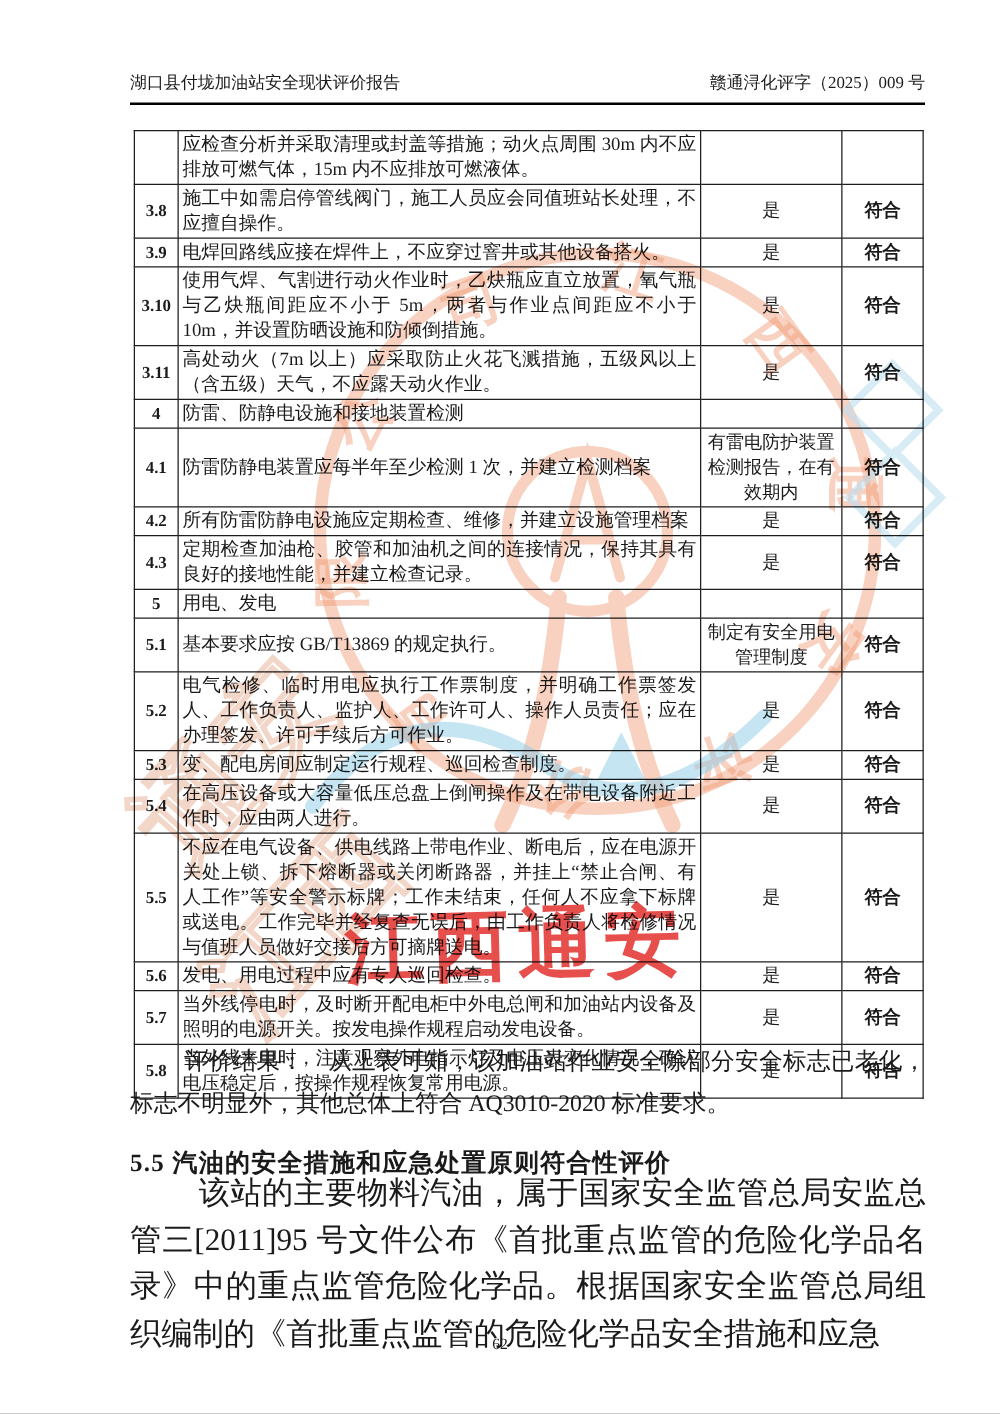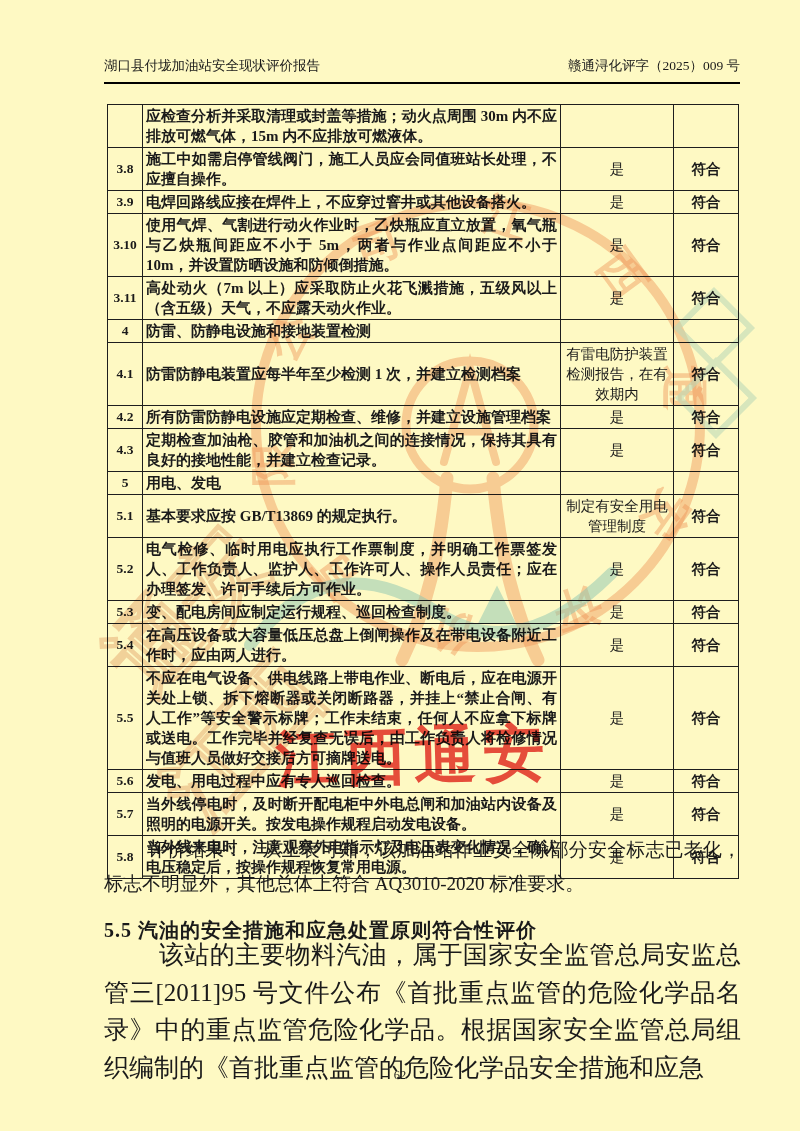--- a/index.html
+++ b/index.html
@@ -1,33 +1,33 @@
 <!DOCTYPE html>
 <html style="--wm-red: #e02420; --wm-stamp: #ef9a73; --wm-blue: #8ccbe8;"><head>
 <meta charset="utf-8">
 <style>
   html,body { margin:0; padding:0; background:#888; }
   .page {
     width:800px; height:1131px; position:relative; margin:0 auto;
-    background:#fef9c3; overflow:hidden;
+    background:#ffffff; overflow:hidden;
     font-family:"Liberation Serif","DejaVu Serif",serif; color:#1a1a1a;
   }
   
   .header { position:absolute; top:57px; left:104px; width:636px;
     display:flex; justify-content:space-between; font-size:13.5px; }
   .header-rule { position:absolute; top:82px; left:104px; width:636px;
     border-top:2px solid #000; height:0; }
   
   .table-wrap { position:absolute; top:104px; left:107px; }
   table.checklist { border-collapse:collapse; table-layout:fixed; width:631px;
     font-size:15px; line-height:20px; }
   table.checklist td { border:1px solid #1e1e1e; padding:1px 3px; vertical-align:middle;
     overflow:hidden; }
   td.c-no { text-align:center; font-weight:bold; font-size:13.5px; padding:1px 0; }
-  td.c-content { text-align:justify;font-weight:bold; }
+  td.c-content { text-align:justify; }
   td.c-status { text-align:center; font-size:14.5px; padding:1px 2px; }
   td.c-result { text-align:center; font-size:14.5px;font-weight:bold; }
   
   .para1 { position:absolute; top:833px; left:104px; width:637px;
     font-size:19px; line-height:34px; text-align:justify; text-indent:2.3em; }
   .section-heading { position:absolute; top:917px; left:104px; width:637px;
     font-size:20px; font-weight:bold; letter-spacing:1px; }
   .para2 { position:absolute; top:936px; left:104px; width:637px;
     font-size:25px; line-height:37.5px; text-align:justify; text-indent:2.2em; }
   .pageno { position:absolute; top:1040px; left:0; width:100%;

